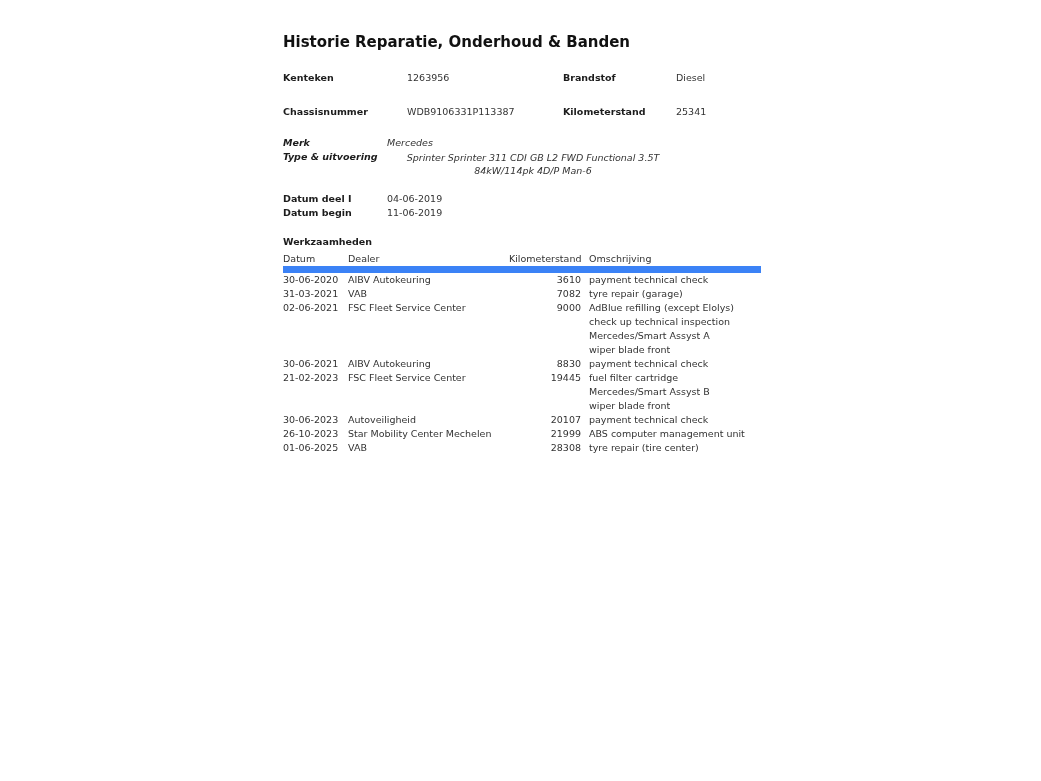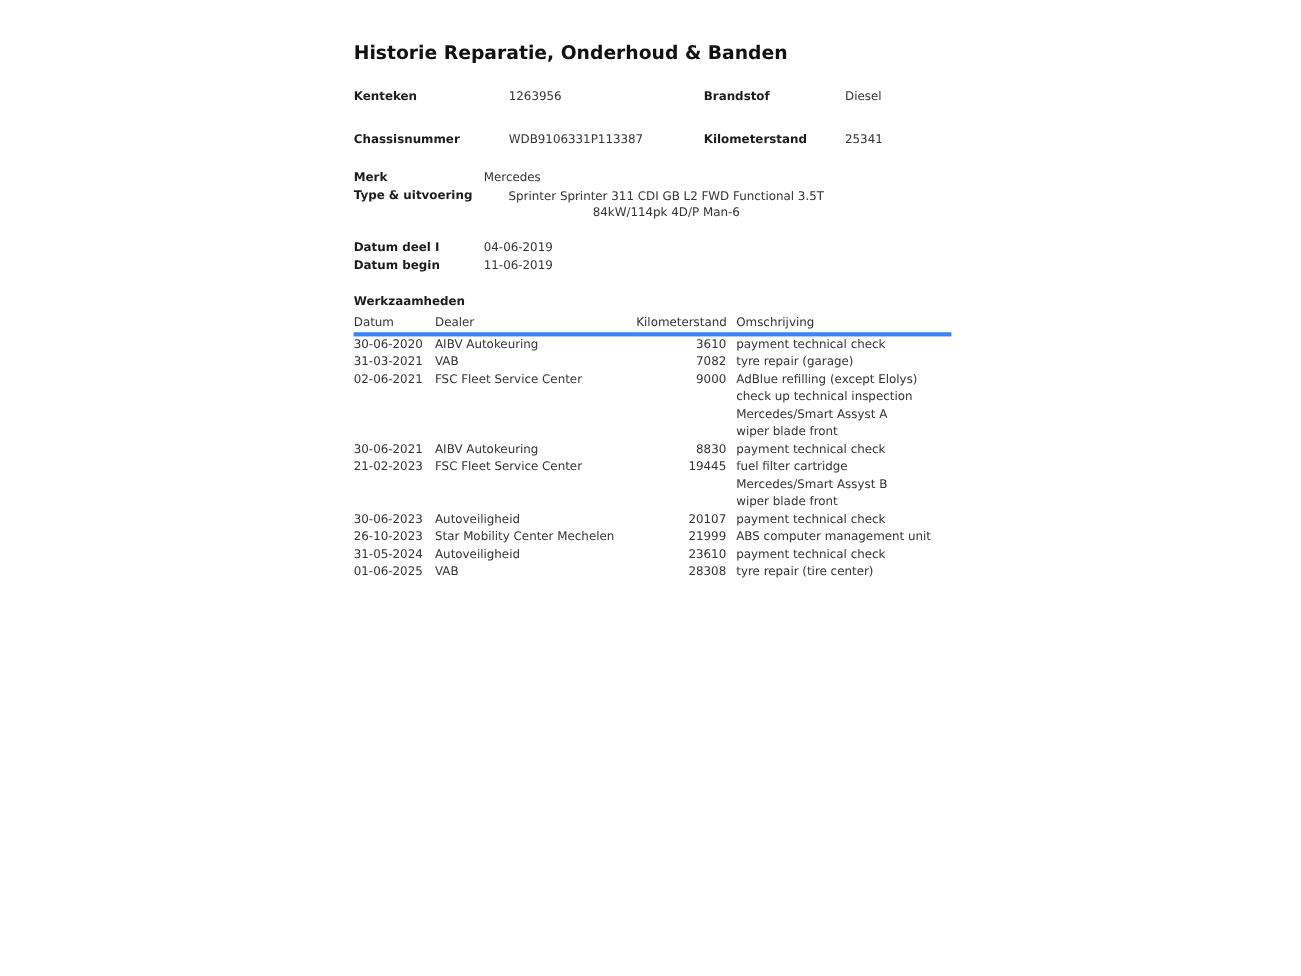--- a/index.html
+++ b/index.html
@@ -41,21 +41,21 @@
     font-weight: bold;
     color: #1c1c1c;
   }
   .val { color: #333333; }
   .val-wrap {
     max-width: 292px;
     line-height: 13px;
     padding-top: 1px;
     text-align: center;
   }
-  .gap-a { margin-top: 17px; }
+  .gap-a { margin-top: 17px; font-style: italic; }
   .gap-b { margin-top: 15px; }
   .wz-heading {
     font-weight: bold;
     color: #1c1c1c;
     margin-top: 15px;
   }
   table.wz {
     border-collapse: collapse;
     table-layout: fixed;
     width: 478px;
@@ -65,21 +65,21 @@
     color: #333333;
   }
   table.wz col.c-datum { width: 65px; }
   table.wz col.c-dealer { width: 161px; }
   table.wz col.c-km { width: 72px; }
   table.wz col.c-oms { width: 180px; }
   table.wz th {
     font-weight: normal;
     text-align: left;
     padding: 0;
-    border-bottom: 3px solid #3b82f6;
+    border-bottom: 7px solid #3b82f6;
     white-space: nowrap;
   }
   table.wz th.num, table.wz td.num { text-align: right; }
   table.wz th.oms, table.wz td.oms { padding-left: 8px; }
   table.wz td {
     padding: 0;
     vertical-align: top;
     white-space: nowrap;
   }
 </style>
@@ -191,28 +191,20 @@
         </tr>
         <tr>
           <td>26-10-2023</td>
           <td>Star Mobility Center Mechelen</td>
           <td class="num">21999</td>
           <td class="oms">
             <div>ABS computer management unit</div>
           </td>
         </tr>
         <tr>
-          <td>31-05-2024</td>
-          <td>Autoveiligheid</td>
-          <td class="num">23610</td>
-          <td class="oms">
-            <div>payment technical check</div>
-          </td>
-        </tr>
-        <tr>
           <td>01-06-2025</td>
           <td>VAB</td>
           <td class="num">28308</td>
           <td class="oms">
             <div>tyre repair (tire center)</div>
           </td>
         </tr>
       </tbody>
   </table>
 

